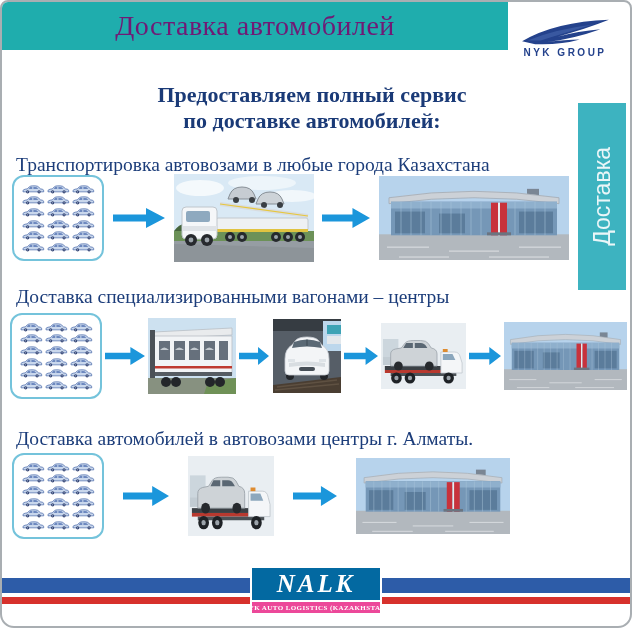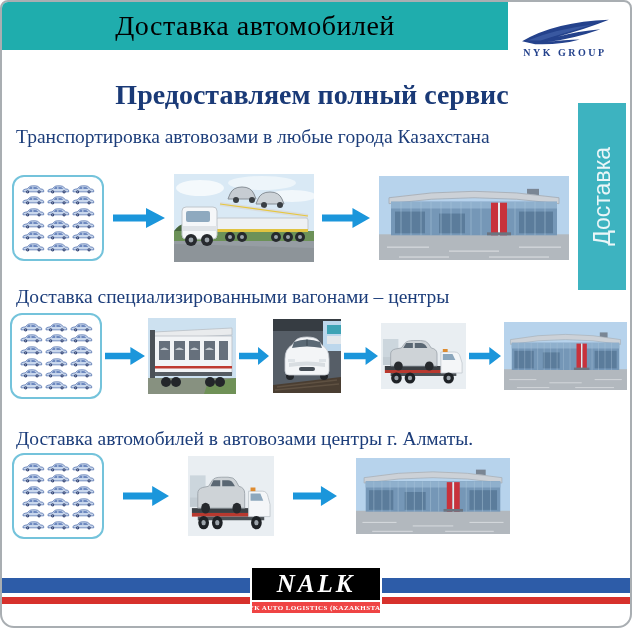--- a/index.html
+++ b/index.html
@@ -7,70 +7,70 @@
     position:relative; width:628px; height:624px;
     border:2px solid #a9aeb2; border-radius:8px 8px 14px 14px;
     overflow:hidden; background:#ffffff;
     font-family:"Liberation Serif", serif;
   }
   
   .header-bar {
     position:absolute; left:0; top:12; width:506px; height:48px;
     background:#1fadad; display:flex; align-items:center; justify-content:center;
   }
-  .header-title { color:#000000; font-size:28px; letter-spacing:0.5px; }
+  .header-title { color:#701a75; font-size:28px; letter-spacing:0.5px; }
   .nyk-logo { position:absolute; left:508px; top:16px; width:110px; text-align:center; }
   .nyk-wing { width:96px; height:28px; display:block; margin:0 auto; }
   .nyk-name {
-    font-family:Liberation Serif, serif; font-size:10px; font-weight:bold;
+    font-family:Liberation Sans, sans-serif; font-size:10px; font-weight:bold;
     letter-spacing:2.5px; color:#24428c; margin-top:1px;
   }
   
   .intro {
     position:absolute; left:40px; top:80px; width:540px; text-align:center;
-    color:#1a3a77; font-weight:bold; font-size:28px; line-height:26px;
+    color:#1a3a77; font-weight:bold; font-size:22px; line-height:26px;
   }
   
   .side-tab {
     position:absolute; left:576px; top:101px; width:48px; height:187px;
     background:#3db3c0; display:flex; align-items:center; justify-content:center;
   }
   .side-tab-label {
     writing-mode:vertical-rl; transform:rotate(180deg);
     color:#eaf6f8; font-family:"Liberation Sans", sans-serif; font-size:23px;
   }
   
   .sec-title { position:absolute; left:14px; color:#1c3d7a; font-size:19.5px; white-space:nowrap; }
-  .t1 { top:124px; } .t2 { top:284px; } .t3 { top:426px; }
+  .t1 { top:152px; } .t2 { top:284px; } .t3 { top:426px; }
   .row { position:absolute; display:flex; align-items:center; justify-content:space-between; }
   .row1 { left:10px; top:168px; width:557px; height:96px; }
   .row2 { left:8px;  top:312px; width:617px; height:84px; }
   .row3 { left:10px; top:450px; width:498px; height:88px; }
   .car-grid {
     width:92px; height:86px; box-sizing:border-box; background:#ffffff;
     border:2px solid #74c3db; border-radius:12px;
     display:grid; grid-template-columns:repeat(3, 1fr);
     align-items:center; justify-items:center; padding:6px 6px;
   }
   .car-ico { width:24px; height:10px; }
   .ph { display:block; }
   
   .stripe-blue { position:absolute; left:0; right:0; top:576px; height:15px; background:#2d5ca8; }
   .stripe-red  { position:absolute; left:0; right:0; top:595px; height:7px;  background:#d7312c; }
   .nalk { position:absolute; left:50%; transform:translateX(-50%); top:564px; z-index:2; width:132px; }
   .nalk-box {
-    background:#000000; border:2px solid #ffffff; height:32px;
+    background:#0369a1; border:2px solid #ffffff; height:32px;
     display:flex; align-items:center; justify-content:center;
   }
   .nalk-text {
     color:#ffffff; font-weight:bold; font-style:italic; font-size:25px;
     letter-spacing:3px; font-family:"Liberation Serif", serif;
   }
   .nalk-band {
-    background:#ef4444; border:2px solid #ffffff; border-top:none; height:11px;
+    background:#ec4899; border:2px solid #ffffff; border-top:none; height:11px;
     display:flex; align-items:center; justify-content:center;
   }
   .nalk-band-text {
     color:#ffffff; font-size:7px; font-weight:bold; letter-spacing:0.4px;
     white-space:nowrap; font-family:"Liberation Serif", serif;
   }
   .defs-holder { position:absolute; width:0; height:0; overflow:hidden; }
 </style>
 <title>Доставка автомобилей</title></head>
 <body>
@@ -232,20 +232,21 @@
   </div>
   <div class="nyk-logo">
     <svg class="nyk-wing" viewBox="0 0 100 30">
         <use href="#sym-wing"></use>
       </svg>
     <div class="nyk-name">NYK GROUP</div>
   </div>
 
   <div class="intro">
     <div>Предоставляем полный сервис</div>
+    <div>по доставке автомобилей:</div>
   </div>
 
   <div class="side-tab">
     <span class="side-tab-label">Доставка</span>
   </div>
 
   <div class="sec-title t1">Транспортировка автовозами в любые города Казахстана</div>
   <div class="row row1">
     <div class="car-grid">
         <svg viewBox="0 0 32 14" class="car-ico">

